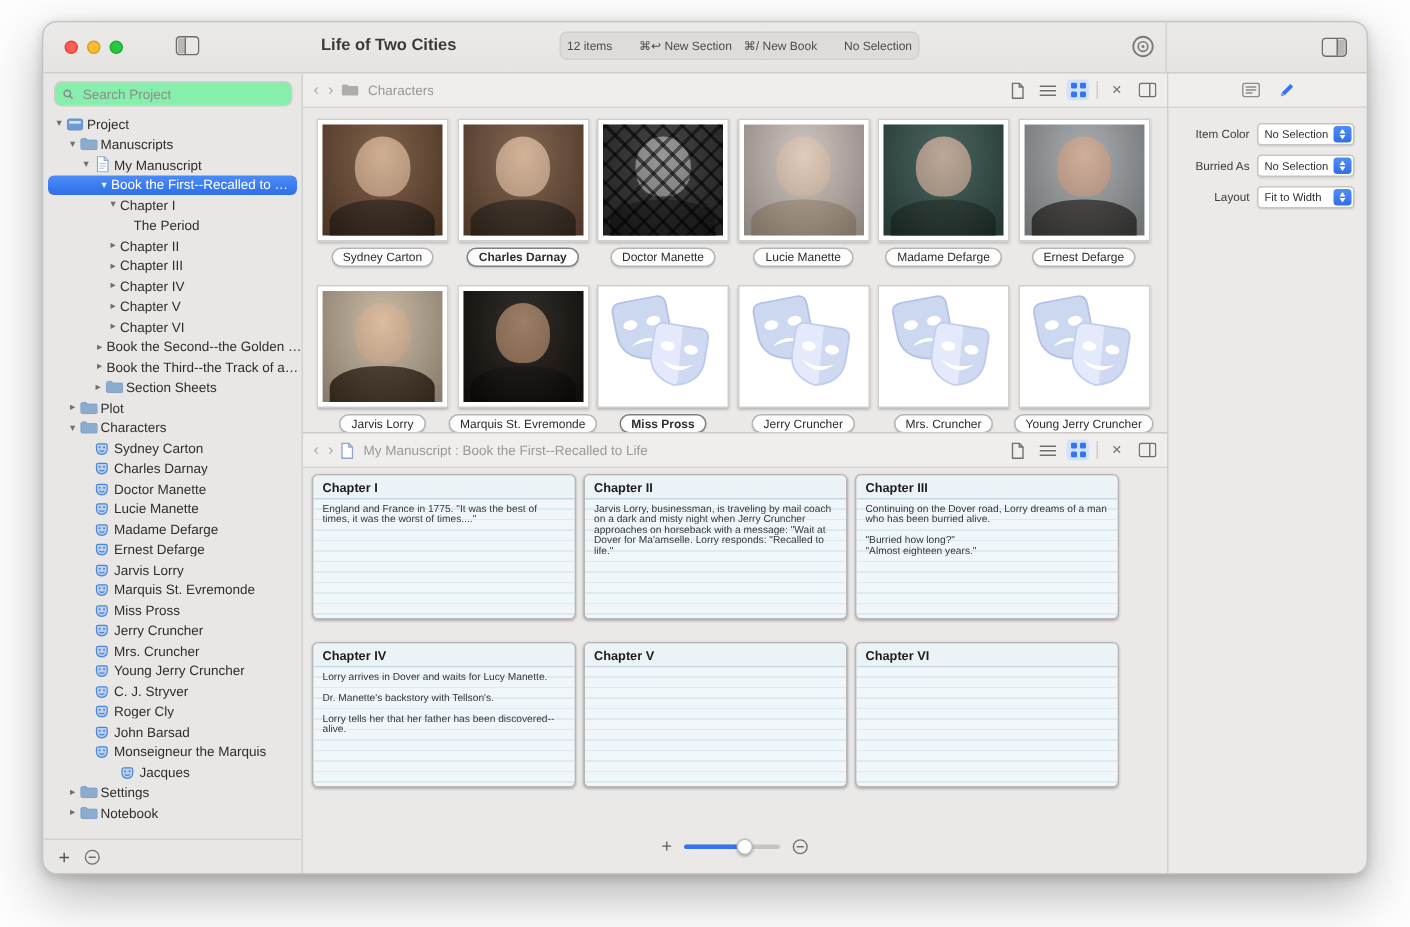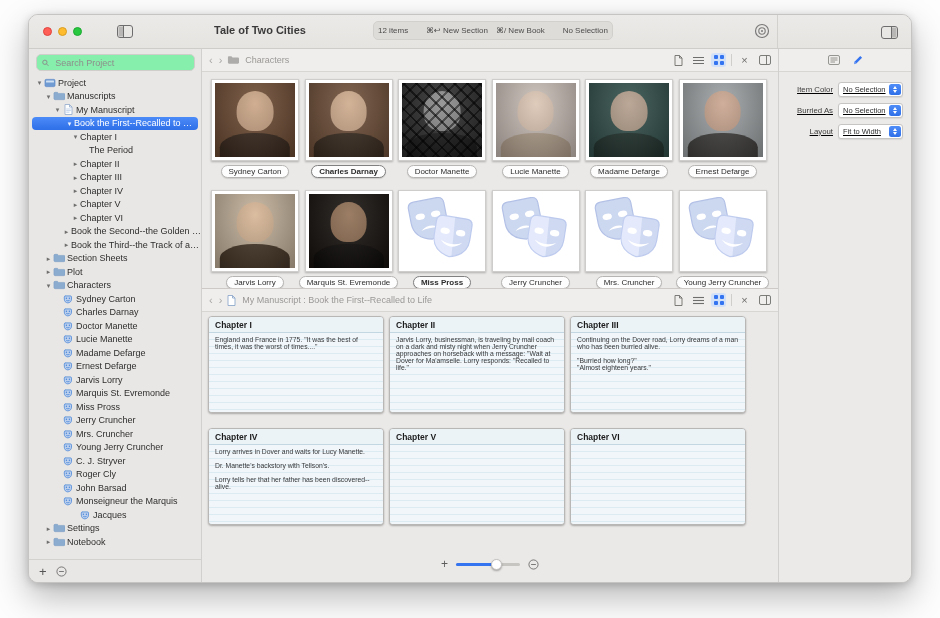--- a/index.html
+++ b/index.html
@@ -71,21 +71,21 @@
   .zoombar{height:36px;flex:0 0 auto;display:flex;align-items:center;justify-content:center;gap:8px;}
   .z-plus{font-size:12px;color:#5c5c5c;line-height:1;}
   .slider{position:relative;width:64px;height:11px;}
   .slider .track{position:absolute;top:4.5px;left:0;right:0;height:3px;border-radius:2px;background:#c7c5c2;}
   .slider .fill{position:absolute;top:4.5px;left:0;width:62%;height:3px;border-radius:2px;}
   .slider .knob{position:absolute;top:0;left:calc(62% - 5px);width:11px;height:11px;border-radius:50%;background:#fff;border:1px solid #c2c0be;box-sizing:border-box;box-shadow:0 1px 2px rgba(0,0,0,.3);}
 
   .inspector{flex:1;background:#eceae8;border-left:1px solid #d2d0ce;display:flex;flex-direction:column;min-width:0;}
   .insp-header{height:22px;border-bottom:1px solid #d8d6d3;background:#f0eeec;display:flex;align-items:center;justify-content:center;gap:12px;}
   .insp-body{padding:10px 8px 0 6px;display:flex;flex-direction:column;gap:6px;}
-  .insp-row{display:flex;align-items:center;gap:5px;text-decoration:underline;}
+  .insp-row{display:flex;align-items:center;gap:5px;}
   .insp-label{width:48px;flex:0 0 auto;text-align:right;font-size:7.8px;color:#3c3c3c;}
   .popup{position:relative;flex:1;height:13px;background:#fff;border:1px solid #c7c5c3;border-radius:3px;display:flex;align-items:center;box-shadow:0 1px 1px rgba(0,0,0,.08);}
   .popup .p-val{font-size:7.5px;color:#2f2f2f;padding-left:4px;flex:1;white-space:nowrap;overflow:hidden;}
   .popup .p-cap{width:12px;height:11px;margin-right:1px;border-radius:2.5px;background:linear-gradient(#4f8df8,#2f6fe8);display:flex;flex-direction:column;align-items:center;justify-content:center;gap:1px;flex:0 0 auto;}
   .popup .p-cap .tri{width:0;height:0;border-left:2.5px solid transparent;border-right:2.5px solid transparent;}
   .popup .p-cap .up{border-bottom:3px solid #fff;}
   .popup .p-cap .down{border-top:3px solid #fff;}
 
   .watermark{position:absolute;left:398px;top:284px;font-size:27px;letter-spacing:1px;color:rgba(255,255,255,.88);font-weight:bold;pointer-events:none;z-index:5;text-shadow:0 0 2px rgba(180,180,180,.25);}
 </style>
@@ -101,21 +101,21 @@
         <div class="light yellow"></div>
         <div class="light green"></div>
       </div>
       <span class="tb-icon" style="left:88px;">
         <svg width="16" height="13" viewBox="0 0 16 13">
             <rect x="0.5" y="0.5" width="15" height="12" rx="2.5" fill="none" stroke="#6d6d6d"></rect>
             <rect x="1.5" y="1.5" width="4.5" height="10" fill="#b9b7b5"></rect>
             <line x1="6.5" y1="1" x2="6.5" y2="12" stroke="#6d6d6d"></line>
           </svg>
       </span>
-      <div class="win-title">Tale of Two Cities</div>
+      <div class="win-title">Life of Two Cities</div>
       <div class="toolbar-pill">
         <span>12 items</span>
         <span class="mid">
           <span>⌘↩ New Section</span>
           <span>⌘/ New Book</span>
         </span>
         <span>No Selection</span>
       </div>
       <span class="tb-icon" style="left:725px;top:8px;">
         <svg width="16" height="16" viewBox="0 0 16 16">
@@ -214,21 +214,21 @@
               <span class="t-label">Chapter VI</span>
             </div>
             <div class="tree-row" style="padding-left: 33px;">
               <span class="chev">▸</span>
               <span class="t-label">Book the Second--the Golden Thread</span>
             </div>
             <div class="tree-row" style="padding-left: 33px;">
               <span class="chev">▸</span>
               <span class="t-label">Book the Third--the Track of a Storm</span>
             </div>
-            <div class="tree-row" style="padding-left: 15px;">
+            <div class="tree-row" style="padding-left: 32px;">
               <span class="chev">▸</span>
               <span class="t-icon">
                 <svg width="12" height="10" viewBox="0 0 13 10">
                   <path d="M1 2.2c0-.7.5-1.2 1.2-1.2h2.6l1.2 1.2h5.8c.7 0 1.2.5 1.2 1.2v4.4c0 .7-.5 1.2-1.2 1.2H2.2C1.5 9 1 8.5 1 7.8z" fill="#8caccf" stroke="#7a9cc4" stroke-width=".6"></path>
                 </svg>
               </span>
               <span class="t-label">Section Sheets</span>
             </div>
             <div class="tree-row" style="padding-left: 15px;">
               <span class="chev">▸</span>

